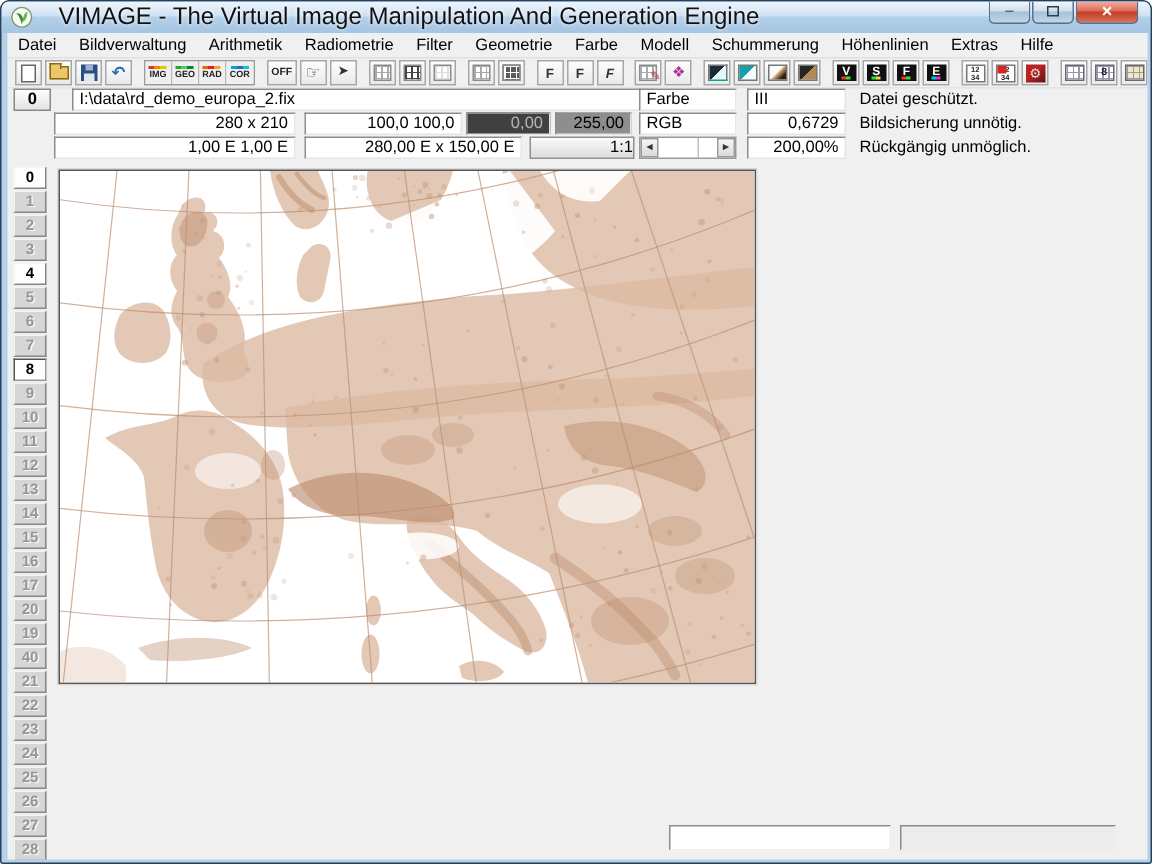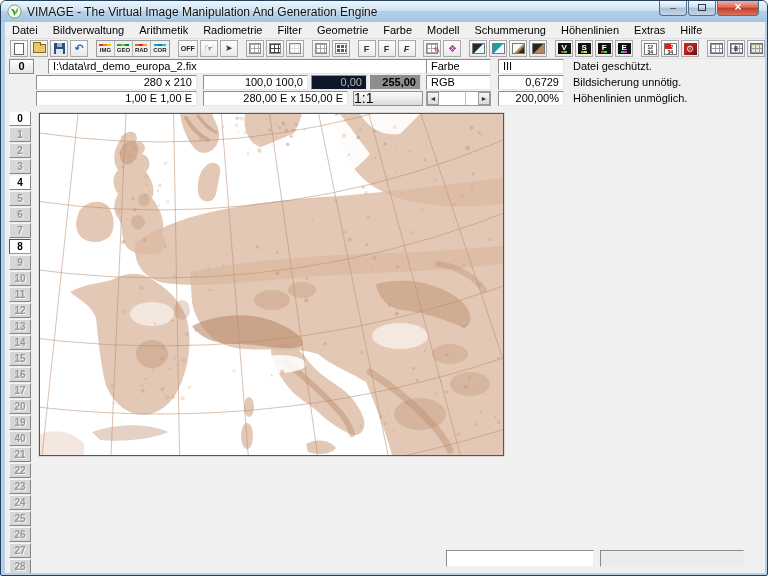--- a/index.html
+++ b/index.html
@@ -4,21 +4,21 @@
 <style>
   * { margin:0; padding:0; box-sizing:border-box; }
   html,body { width:768px; height:576px; overflow:hidden; background:#fff;
               font-family:"Liberation Sans","DejaVu Sans",sans-serif; }
   .win { position:relative; width:768px; height:576px; background:#b6d0e8;
          border:1px solid #24405c; border-radius:6px 6px 2px 2px; overflow:hidden; }
   
   .titlebar { position:absolute; left:0; top:0; right:0; height:21px;
       background:linear-gradient(#eef6fd,#cde1f3 45%,#b3cfe9 50%,#a5c5e2);
       display:flex; align-items:center; padding-left:6px; }
-  .title-text { font-size:12px; color:#111; margin-left:5px; text-shadow:0 0 3px #fff; }
+  .title-text { font-size:16px; color:#111; margin-left:17px; text-shadow:0 0 3px #fff; }
   .appicon { width:15px; height:15px; }
   .winbtns { position:absolute; right:8px; top:0; display:flex; }
   .wbtn { width:28px; height:15px; border:1px solid #51718d; border-top:none;
       border-radius:0 0 4px 4px; background:linear-gradient(#f4f9fd,#cfdeec 45%,#a9c0d6 50%,#c2d6e7);
       color:#2a3c4e; font-size:10px; line-height:13px; text-align:center; margin-left:1px; }
   .wbtn.close { width:42px; background:linear-gradient(#f3b0a4,#dd6a55 45%,#c33c24 50%,#d8745e);
       color:#fff; font-weight:bold; font-size:12px; }
   .maxglyph { display:inline-block; width:8px; height:7px; border:1px solid #2a3c4e; margin-top:3px; }
   
   .content { position:absolute; left:4px; top:21px; width:760px; height:551px;
@@ -85,27 +85,27 @@
       background-image:repeating-linear-gradient(0deg,#99a 0 1px,transparent 1px 4px),
                        repeating-linear-gradient(90deg,#99a 0 1px,transparent 1px 4px);
       font-size:7px; font-weight:bold; text-align:center; line-height:10px; color:#123; }
   .tbl.gold { background-color:#f2e7bd; }
   
   .row { position:absolute; left:0; width:760px; height:16px; }
   .fld { position:absolute; top:0; height:15px; background:#fff;
       border:1px solid; border-color:#8c8c8c #e6e6e6 #e6e6e6 #8c8c8c;
       font-size:11px; line-height:13px; padding:0 4px; white-space:nowrap; overflow:hidden; }
   .fld.num { text-align:right; }
-  .fld.dis { background:#0f172a; color:#b4b4b4; }
-  .fld.sel { background:#8e8e8e; color:#000; font-weight:bold; }
+  .fld.dis { background:#404040; color:#b4b4b4; }
+  .fld.sel { background:#8e8e8e; color:#000; font-weight:normal; }
   .slotbtn { position:absolute; top:0; height:15px; background:linear-gradient(#fefefe,#e4e4e4);
       border:1px solid #888; font-weight:bold; text-align:center; line-height:13px; font-size:11px; }
   .lbl { position:absolute; top:1px; font-size:11px; white-space:nowrap; }
   .btn11 { position:absolute; top:0; height:15px; background:linear-gradient(#fafafa,#dcdcdc);
-      border:1px solid #909090; text-align:left; line-height:13px; font-size:14px; }
+      border:1px solid #909090; text-align:right; line-height:13px; font-size:11px; }
   .hscroll { position:absolute; top:0; height:15px; border:1px solid #9a9a9a; background:#fff; }
   .sbarrow { position:absolute; top:0; width:12px; height:13px; background:linear-gradient(#f6f6f6,#dadada);
       border:1px solid #9a9a9a; font-size:7px; text-align:center; line-height:12px; color:#333; }
   .sbarrow.l { left:0; } .sbarrow.r { right:0; }
   .sbdiv { position:absolute; top:0; left:38px; width:1px; height:13px; background:#c0c0c0; }
   
   .sidebar { position:absolute; left:4px; top:89px; width:23px; }
   .slot { width:22px; height:15px; margin-bottom:1px; background:#d6d6d6;
       border:1px solid; border-color:#f4f4f4 #858585 #858585 #f4f4f4;
       font-size:10px; font-weight:bold; color:#969696; text-shadow:1px 1px 0 #f6f6f6;
@@ -323,21 +323,21 @@
     <div class="row" style="top:69px">
       <div class="fld num" style="left:31px;width:161px">1,00 E  1,00 E</div>
       <div class="fld num" style="left:198px;width:145px">280,00 E x 150,00 E</div>
       <div class="btn11" style="left:348px;width:70px">1:1</div>
       <div class="hscroll" style="left:421px;width:65px">
         <div class="sbarrow l">◄</div>
         <div class="sbdiv"></div>
         <div class="sbarrow r">►</div>
       </div>
       <div class="fld num" style="left:493px;width:66px">200,00%</div>
-      <div class="lbl" style="left:568px">Höhenlinien unmöglich.</div>
+      <div class="lbl" style="left:568px">Rückgängig unmöglich.</div>
     </div>
 
     <div class="sidebar" id="sidebar">
         <div class="slot on">0</div>
         <div class="slot">1</div>
         <div class="slot">2</div>
         <div class="slot">3</div>
         <div class="slot on">4</div>
         <div class="slot">5</div>
         <div class="slot">6</div>

